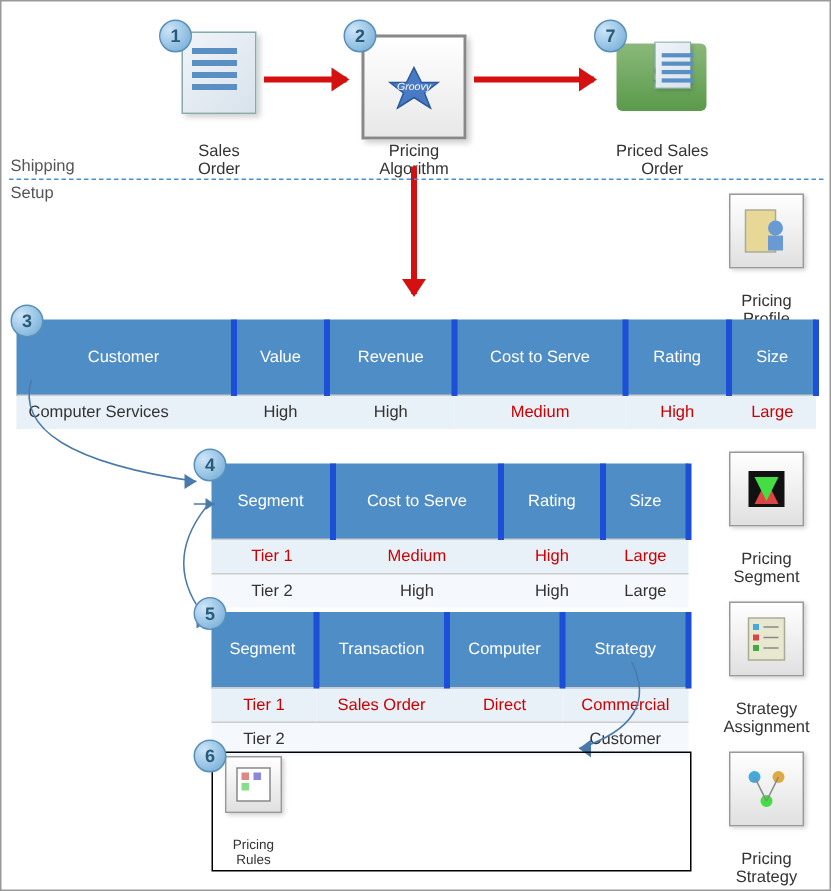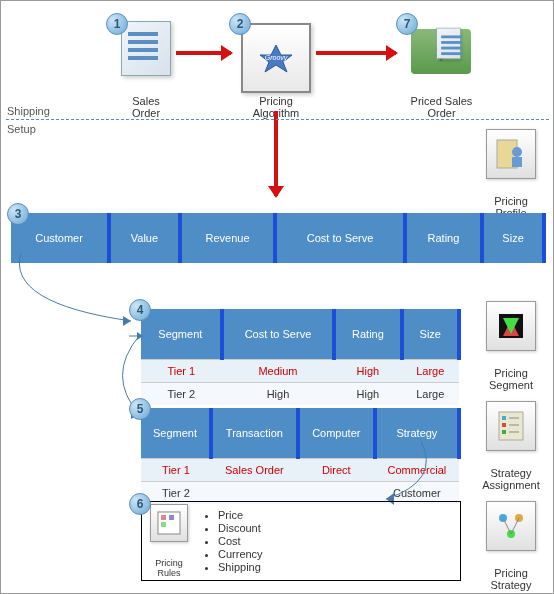--- a/index.html
+++ b/index.html
@@ -87,20 +87,28 @@
       <tr id="t3h">
         <th>Customer</th>
         <th>Value</th>
         <th>Revenue</th>
         <th>Cost to Serve</th>
         <th>Rating</th>
         <th>Size</th>
       </tr>
     </thead>
   <tbody id="t3b">
+      <tr class="row-even">
+        <td style="text-align: left;">Computer Services</td>
+        <td>High</td>
+        <td>High</td>
+        <td class="red">Medium</td>
+        <td class="red">High</td>
+        <td class="red">Large</td>
+      </tr>
     </tbody>
 </table>
 
 <svg style="position:absolute;left:10px;top:252px;width:130px;height:80px;pointer-events:none">
     <path d="M10,0 Q-5,50 120,68" fill="none" stroke="#4a7aaa" stroke-width="1"></path>
     <polygon points="120,68 112,63 112,73" fill="#4a7aaa"></polygon>
   </svg>
 
 <div class="num-badge" style="left:128px;top:298px">4</div>
 <table style="position:absolute;left:140px;top:308px;width:320px">
@@ -203,27 +211,20 @@
       <svg width="30" height="30" viewBox="0 0 30 30">
           <rect x="4" y="4" width="22" height="22" fill="#fff" stroke="#888"></rect>
           <rect x="7" y="7" width="5" height="5" fill="#d88"></rect>
           <rect x="7" y="14" width="5" height="5" fill="#8d8"></rect>
           <rect x="15" y="7" width="5" height="5" fill="#88d"></rect>
         </svg>
     </div>
     <div class="label" style="white-space:pre-line;font-size:9px">Pricing
 Rules</div>
   </div>
-  <ul class="bullets" id="bullets">
-      <li>Price</li>
-      <li>Discount</li>
-      <li>Cost</li>
-      <li>Currency</li>
-      <li>Shipping</li>
-    </ul>
 </div>
 <div class="side-box" style="left:475px;top:500px">
   <div class="side-icon">
     <svg width="36" height="36" viewBox="0 0 36 36">
         <circle cx="10" cy="10" r="4" fill="#4ad"></circle>
         <circle cx="26" cy="10" r="4" fill="#da4"></circle>
         <circle cx="18" cy="26" r="4" fill="#4d4"></circle>
         <line x1="10" y1="10" x2="18" y2="26" stroke="#888"></line>
         <line x1="26" y1="10" x2="18" y2="26" stroke="#888"></line>
       </svg>

